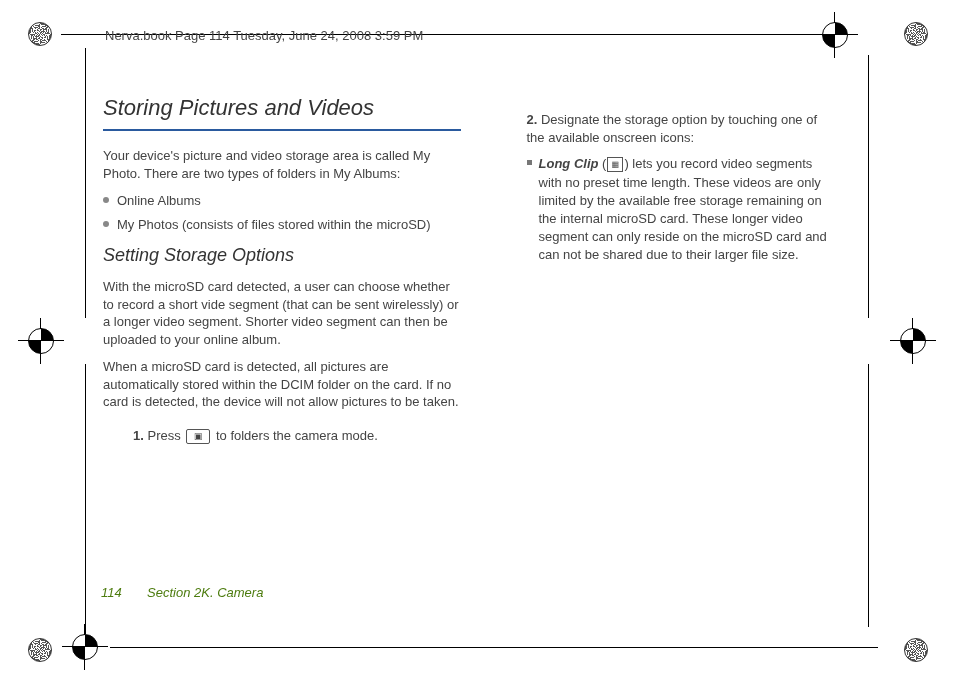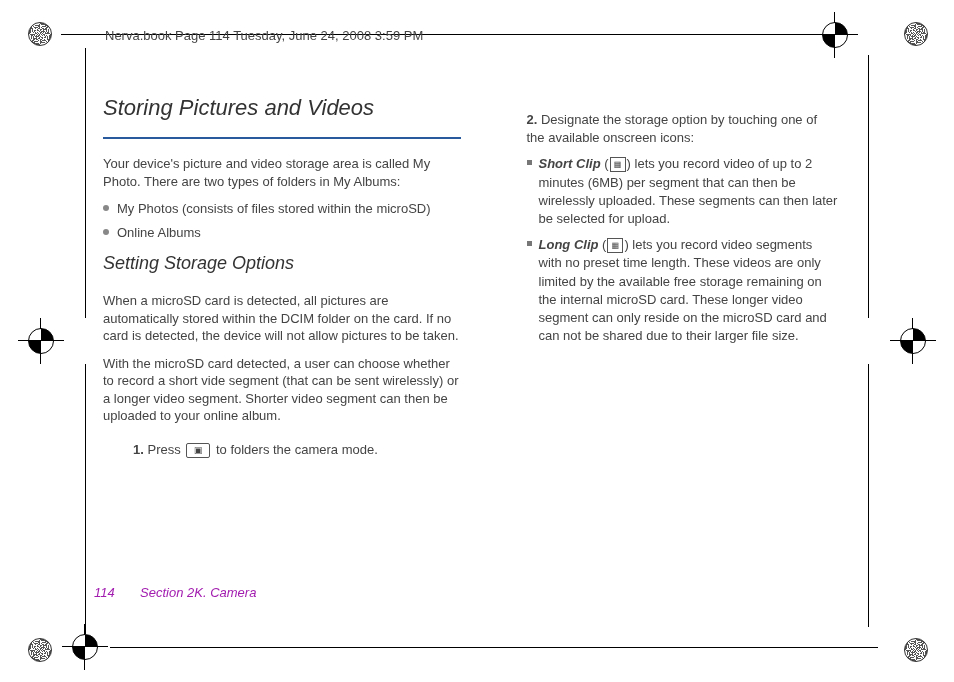--- a/index.html
+++ b/index.html
@@ -83,32 +83,32 @@
   }
   .col {
     flex: 1;
     color: #444;
   }
   h1 {
     font-style: italic;
     font-family: Arial, Helvetica, sans-serif;
     font-weight: 500;
     font-size: 22px;
-    margin: 0 0 16px 0;
+    margin: 0 0 8px 0;
     color: #333;
   }
   .ruled {
     border-bottom: 2px solid #2a5a9e;
     margin-bottom: 16px;
   }
   h2 {
     font-style: italic;
     font-weight: 400;
     font-size: 18px;
-    margin: 12px 0 18px 0;
+    margin: 12px 0 12px 0;
     color: #333;
   }
   p {
     margin: 0 0 10px 0;
     line-height: 1.35;
   }
   ul.dot {
     list-style: none;
     padding: 0;
     margin: 0 0 10px 0;
@@ -186,24 +186,24 @@
     text-align: center;
     line-height: 13px;
   }
   .sub {
     padding-left: 18px;
     margin-bottom: 6px;
   }
   .footer {
     position: absolute;
     bottom: 82px;
-    left: 94px;
+    left: 101px;
     font-style: italic;
     font-size: 13px;
-    color: #a21caf;
+    color: #4d7c0f;
   }
   .bi { font-style: italic; font-weight: bold; }
 </style>
 </head>
 <body>
 
 <div class="crop-mark" style="top:22px;left:28px">
     <div class="crop-circle"></div>
   </div>
 <div class="crop-mark" style="top:22px;right:28px">
@@ -238,45 +238,41 @@
 
 <div class="page-header">Nerva.book  Page 114  Tuesday, June 24, 2008  3:59 PM</div>
 
 <div class="content">
   <div class="col">
     <div class="ruled">
       <h1>Storing Pictures and Videos</h1>
     </div>
     <p>Your device's picture and video storage area is called My Photo. There are two types of folders in My Albums:</p>
     <ul class="dot">
+      <li>Online Albums</li>
       <li>My Photos (consists of files stored within the microSD)</li>
-      <li>Online Albums</li>
     </ul>
     <h2>Setting Storage Options</h2>
+    <p>With the microSD card detected, a user can choose whether to record a short vide segment (that can be sent wirelessly) or a longer video segment. Shorter video segment can then be uploaded to your online album.</p>
     <p>When a microSD card is detected, all pictures are automatically stored within the DCIM folder on the card. If no card is detected, the device will not allow pictures to be taken.</p>
-    <p>With the microSD card detected, a user can choose whether to record a short vide segment (that can be sent wirelessly) or a longer video segment. Shorter video segment can then be uploaded to your online album.</p>
     <ol class="steps">
       <li>
         <span class="step-num">1.</span>
         <span>Press </span><span class="key">▣</span><span> to folders the camera mode.</span>
       </li>
     </ol>
   </div>
 
   <div class="col">
     <ol class="steps" start="2">
       <li>
         <span class="step-num">2.</span>
         <span>Designate the storage option by touching one of the available onscreen icons:</span>
         <ul class="sq" style="margin-top:8px">
           <li>
-            <span class="bi">Short Clip</span>
-            (<span class="clip-icon">▦</span>)<span> lets you record video of up to 2 minutes (6MB) per segment that can then be wirelessly uploaded. These segments can then later be selected for upload.</span>
-          </li>
-          <li>
             <span class="bi">Long Clip</span>
             (<span class="clip-icon">▦</span>)<span> lets you record video segments with no preset time length. These videos are only limited by the available free storage remaining on the internal microSD card. These longer video segment can only reside on the microSD card and can not be shared due to their larger file size.</span>
           </li>
         </ul>
       </li>
     </ol>
   </div>
 </div>
 
 <div class="footer">

